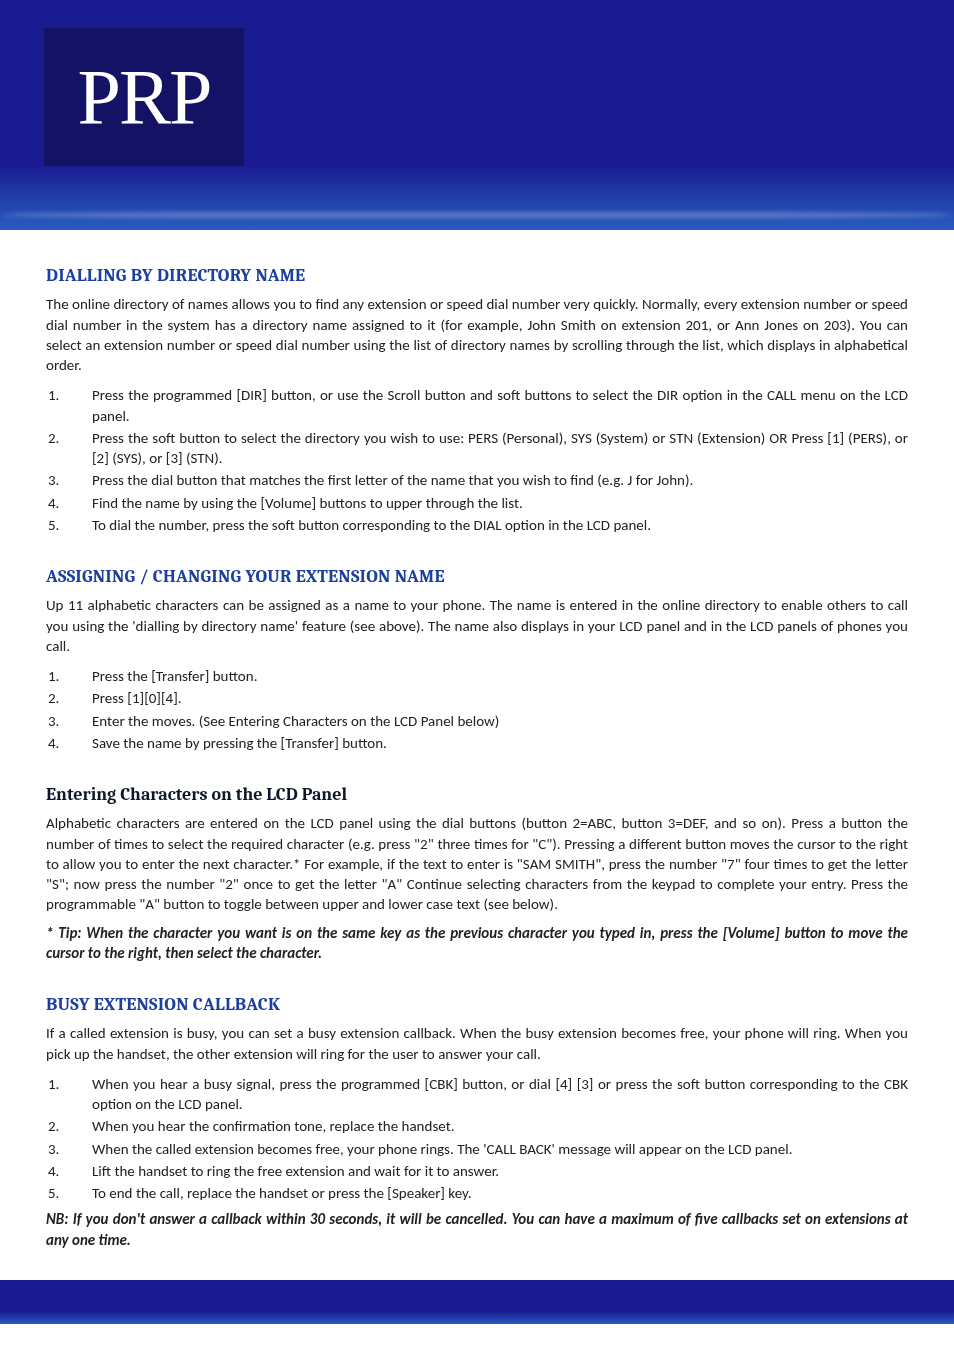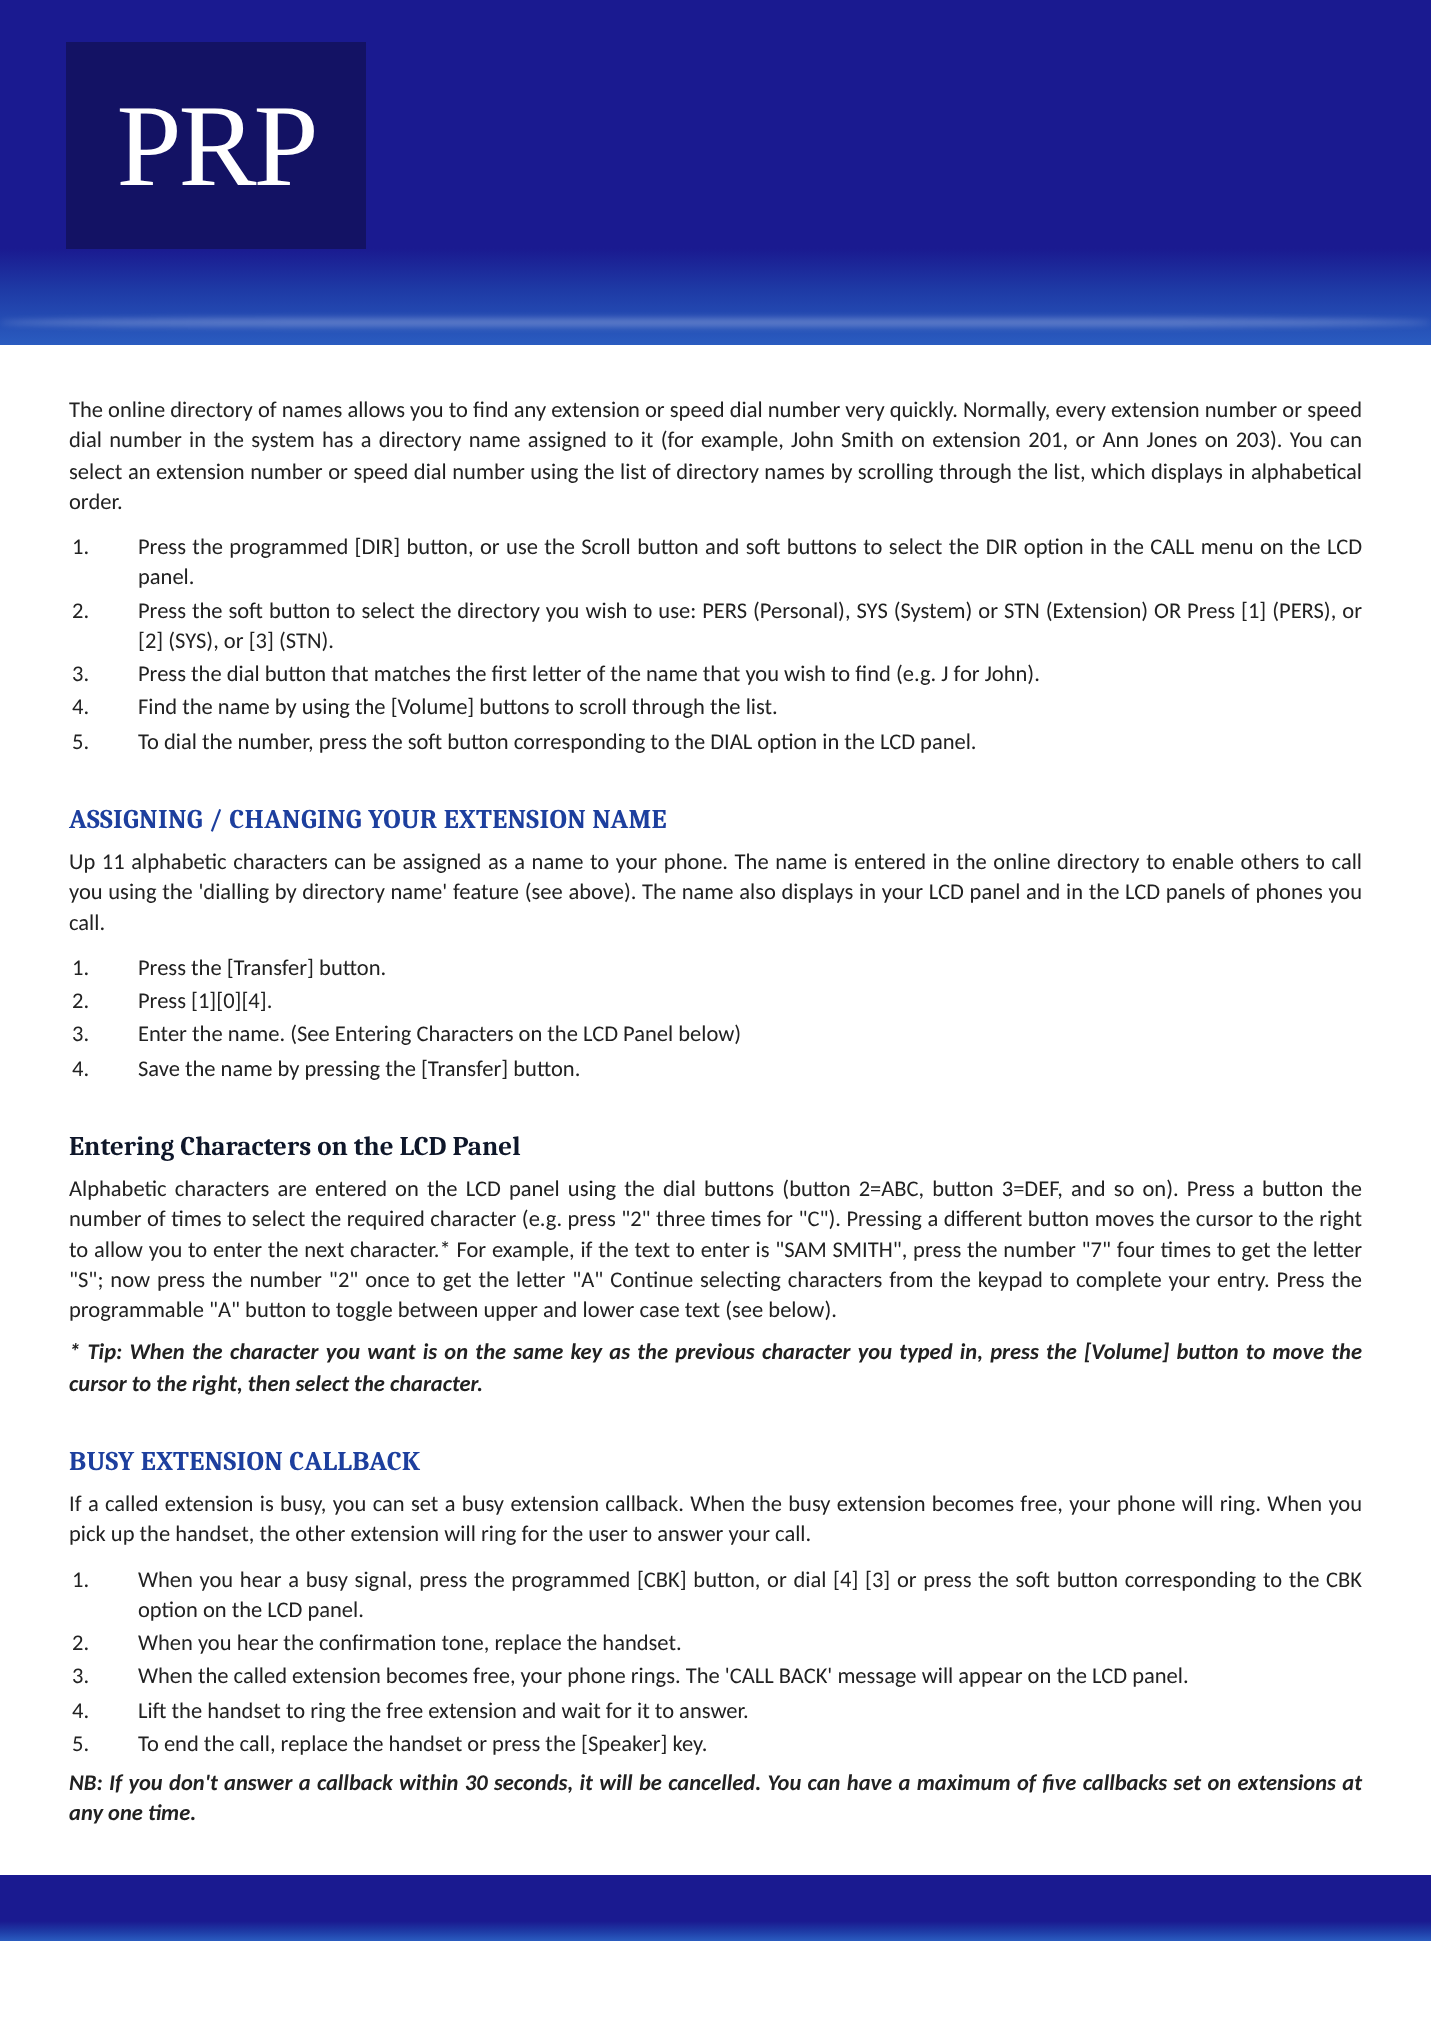--- a/index.html
+++ b/index.html
@@ -93,37 +93,38 @@
 
 <div class="header-band">
   <div class="logo-box">
     <span class="logo-text">PRP</span>
   </div>
 </div>
 
 <div class="page">
 
   <div class="section">
+    <h2 class="blue-upper">DIALLING BY DIRECTORY NAME</h2>
     <p>The online directory of names allows you to find any extension or speed dial number very quickly. Normally, every extension number or speed dial number in the system has a directory name assigned to it (for example, John Smith on extension 201, or Ann Jones on 203). You can select an extension number or speed dial number using the list of directory names by scrolling through the list, which displays in alphabetical order.</p>
     <ol class="steps">
       <li>
           <span class="num">1.</span>
           <span class="txt">Press the programmed [DIR] button, or use the Scroll button and soft buttons to select the DIR option in the CALL menu on the LCD panel.</span>
         </li>
       <li>
           <span class="num">2.</span>
           <span class="txt">Press the soft button to select the directory you wish to use: PERS (Personal), SYS (System) or STN (Extension) OR Press [1] (PERS), or [2] (SYS), or [3] (STN).</span>
         </li>
       <li>
           <span class="num">3.</span>
           <span class="txt">Press the dial button that matches the first letter of the name that you wish to find (e.g. J for John).</span>
         </li>
       <li>
           <span class="num">4.</span>
-          <span class="txt">Find the name by using the [Volume] buttons to scroll through the list.</span>
+          <span class="txt">Find the name by using the [Volume] buttons to upper through the list.</span>
         </li>
       <li>
           <span class="num">5.</span>
           <span class="txt">To dial the number, press the soft button corresponding to the DIAL option in the LCD panel.</span>
         </li>
     </ol>
   </div>
 
   <div class="section">
     <h2 class="blue-upper">ASSIGNING / CHANGING YOUR EXTENSION NAME</h2>
@@ -132,21 +133,21 @@
       <li>
           <span class="num">1.</span>
           <span class="txt">Press the [Transfer] button.</span>
         </li>
       <li>
           <span class="num">2.</span>
           <span class="txt">Press [1][0][4].</span>
         </li>
       <li>
           <span class="num">3.</span>
-          <span class="txt">Enter the name. (See Entering Characters on the LCD Panel below)</span>
+          <span class="txt">Enter the moves. (See Entering Characters on the LCD Panel below)</span>
         </li>
       <li>
           <span class="num">4.</span>
           <span class="txt">Save the name by pressing the [Transfer] button.</span>
         </li>
     </ol>
   </div>
 
   <div class="section">
     <h2 class="blue-mixed">Entering Characters on the LCD Panel</h2>

